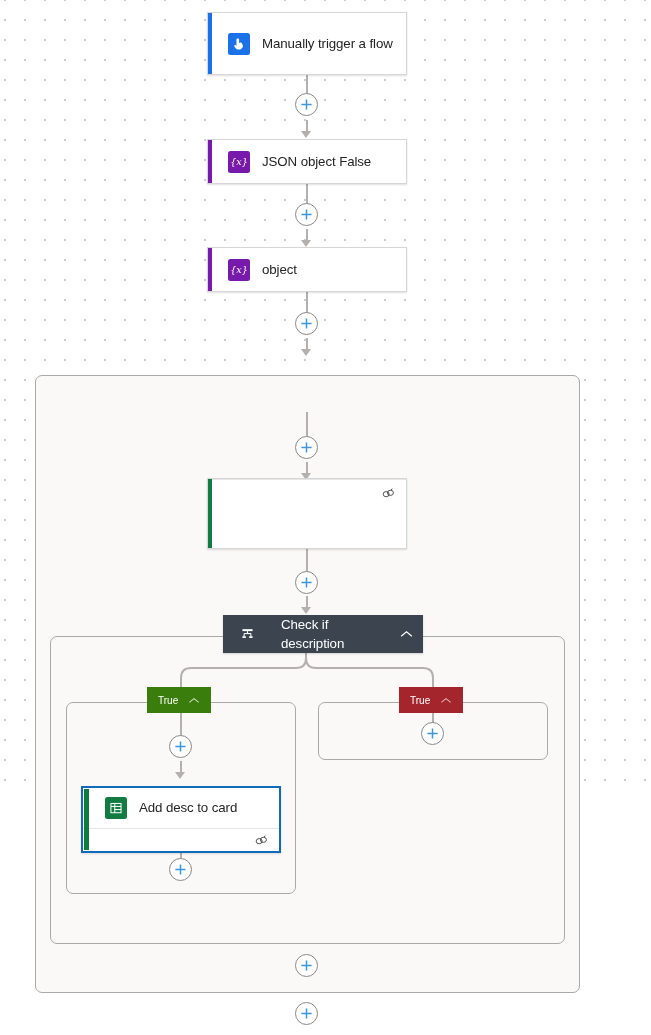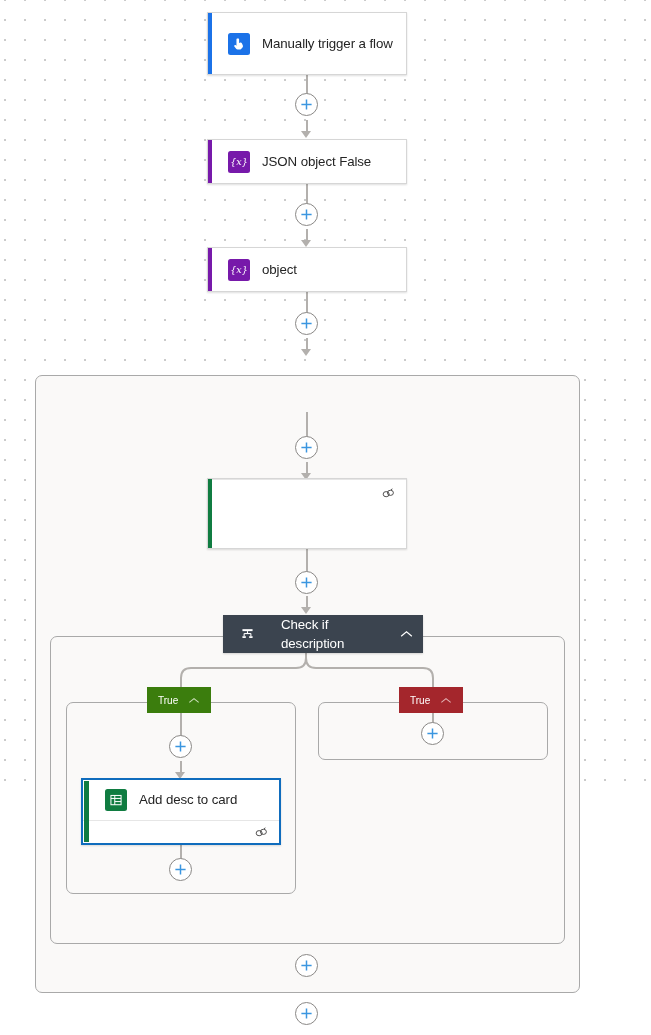--- a/index.html
+++ b/index.html
@@ -64,20 +64,21 @@
   }
   .card .bar {
     position: absolute;
     left: 0; top: 0; bottom: 0;
     width: 4px;
   }
   .card.selected {
     border: 2px solid #0f6cbd;
     outline: 1.5px solid #0f6cbd;
     outline-offset: -2px;
+    margin-top: 8px;
   }
   .card-head {
     display: flex;
     align-items: center;
     flex: 1;
     padding: 0 10px 0 20px;
     gap: 12px;
   }
   .card-title {
     font-size: 13.3px;

